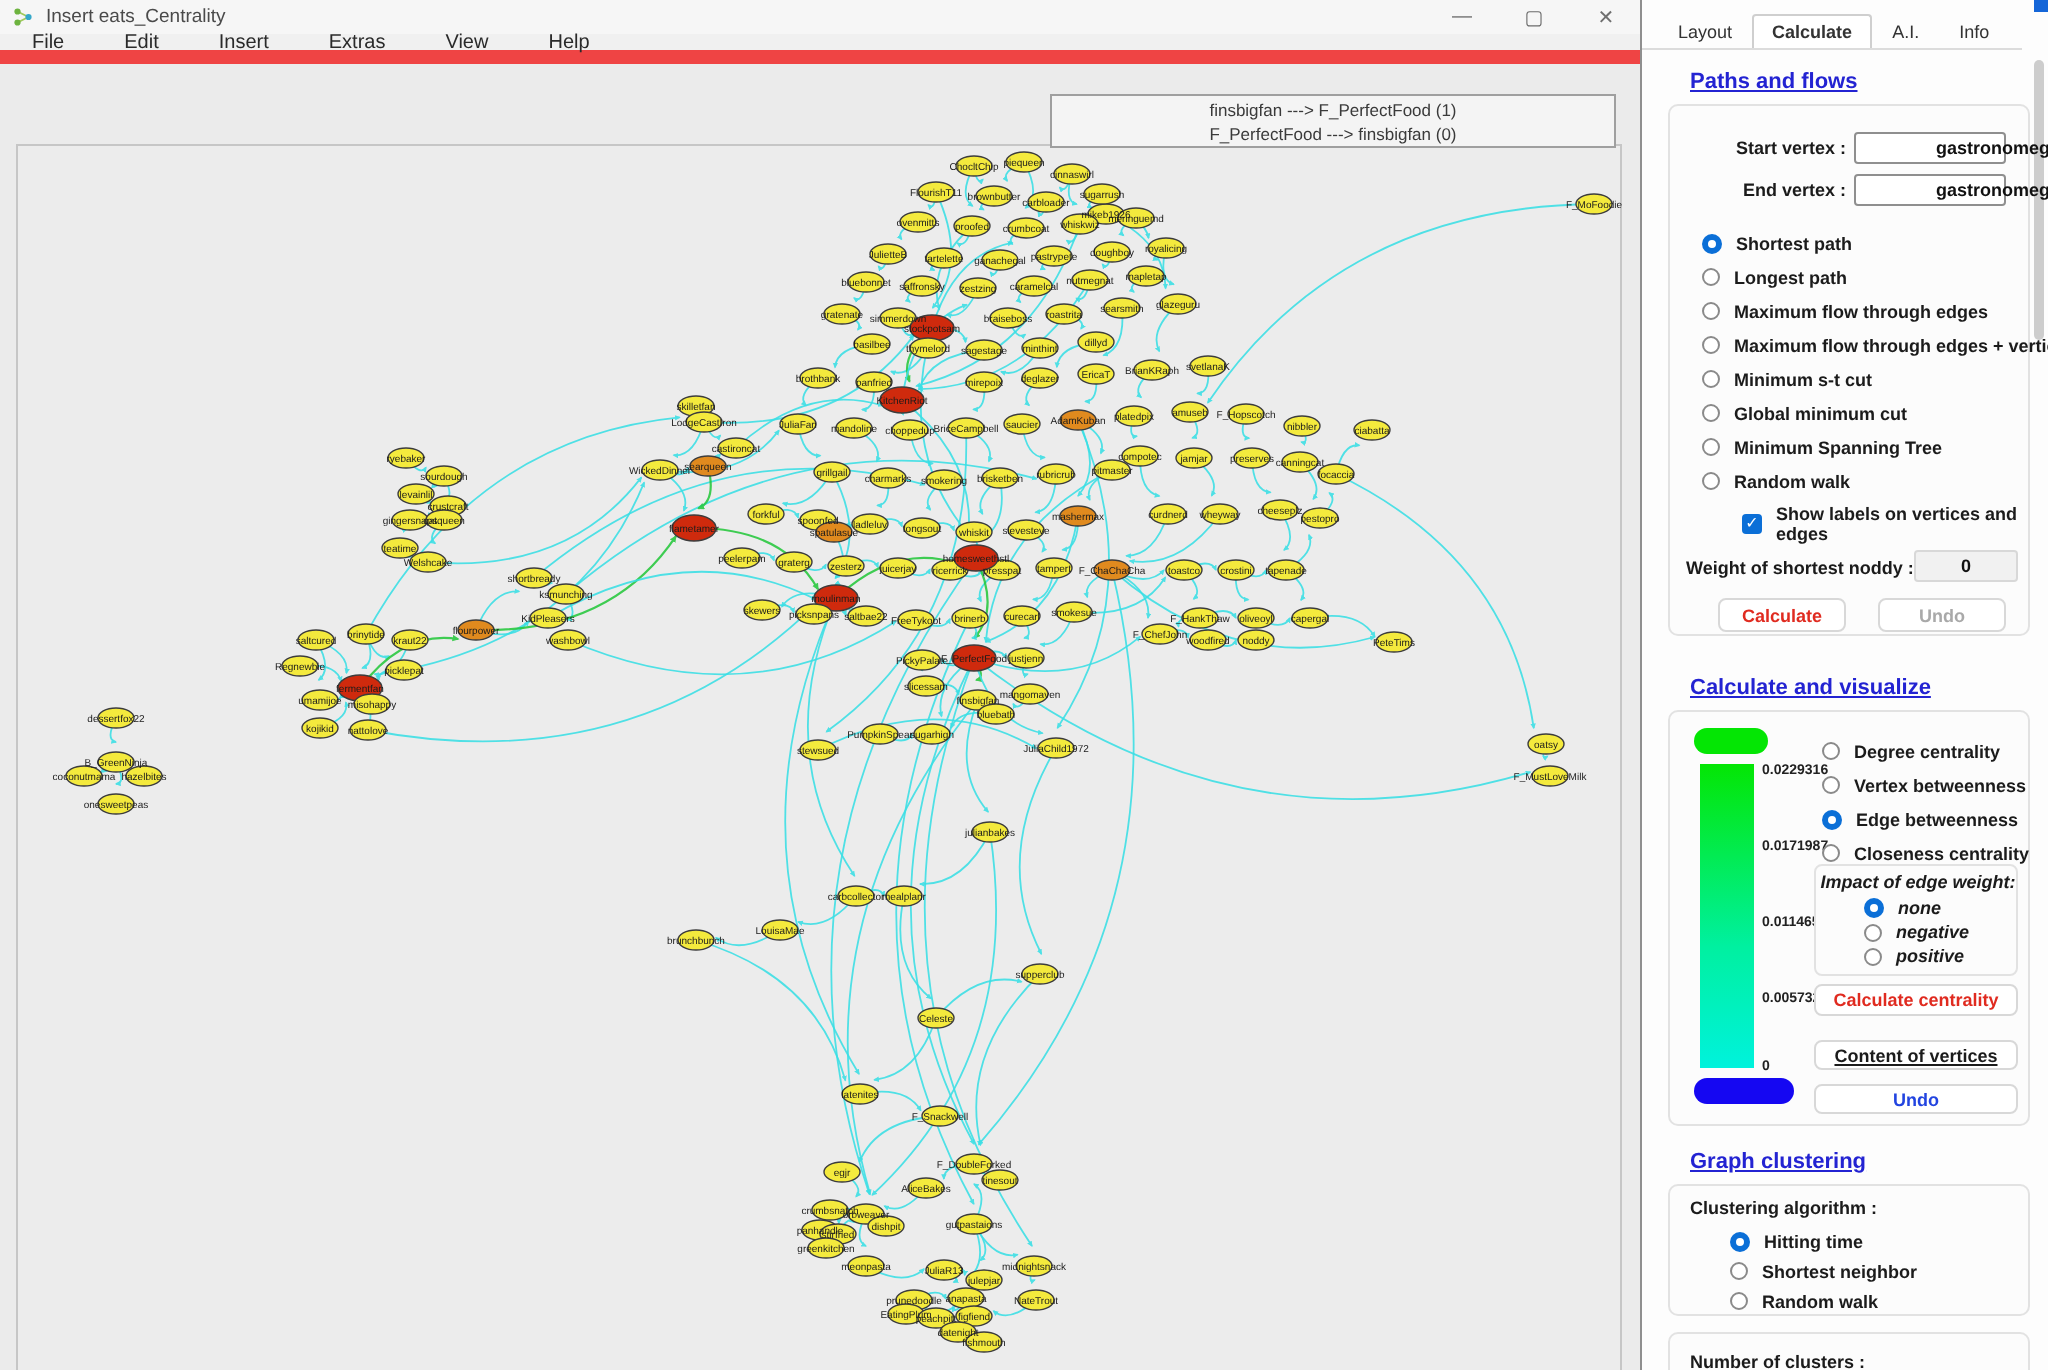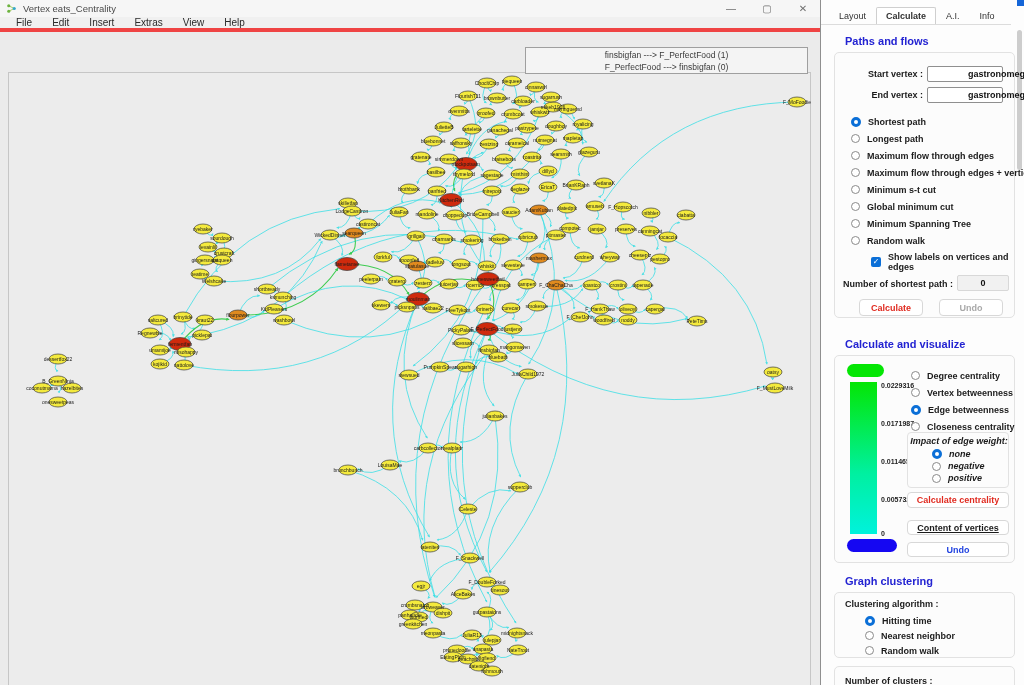--- a/index.html
+++ b/index.html
@@ -8,21 +8,21 @@
 
   
   #app-window { position:absolute; left:0; top:0; width:820px; height:685px; background:#ebebeb; }
   #title-bar { position:absolute; left:0; top:0; width:820px; height:17px; background:#f6f6f6;
                display:flex; align-items:center; padding-left:6px; }
   #app-icon { width:11px; height:11px; margin-right:6px; }
   #window-title { font-size:9.5px; color:#4a4a4a; }
   #window-controls { position:absolute; right:6px; top:0; height:17px; display:flex; align-items:center; gap:22px; padding-right:4px; }
   .win-btn { font-size:10px; color:#6f6f6f; width:14px; text-align:center; cursor:default; }
   #menu-bar { position:absolute; left:0; top:17px; width:820px; height:15px; background:#f0f0f0;
-              display:flex; align-items:center; padding-left:8px; gap:4px; border-bottom:4px solid #ef4444; }
+              display:flex; align-items:center; padding-left:8px; gap:14px; border-bottom:7px solid #ef4444; }
   .menu-item { font-size:10px; color:#2a2a2a; padding:1px 8px; }
 
   
   #canvas-area { position:absolute; left:0; top:32px; width:820px; height:653px; background:#ebebeb;margin-top:17px; }
   #canvas-frame { position:absolute; left:8px; top:23px; width:803px; height:630px;
                   border:1px solid #c6c6c6; background:#ececec; }
   #info-box { position:absolute; left:525px; top:-2px; width:283px; height:27px; background:#f4f4f4;
               border:1px solid #9f9f9f; text-align:center; padding-top:1px; z-index:5; }
   .info-line { font-size:8.5px; color:#3a3a3a; line-height:12px; }
   #graph-svg { position:absolute; left:8px; top:23px; width:803px; height:630px; }
@@ -32,21 +32,21 @@
   #side-panel { position:absolute; left:820px; top:0; width:204px; height:685px; background:#fdfdfd;
                 border-left:1px solid #8f8f8f; }
   #panel-corner { position:absolute; right:0; top:0; width:7px; height:6px; background:#1566d8; }
   #tab-bar { position:absolute; left:8px; top:7px; height:17px; display:flex; align-items:flex-end; }
   .tab { font-size:9px; color:#333; padding:3px 9px 3px 9px; border:1px solid transparent; border-bottom:none; }
   .tab.active { font-weight:bold; background:#fff; border-color:#cfcfcf; border-radius:2px 2px 0 0; }
   #tab-underline { position:absolute; left:0; top:24px; width:190px; height:1px; background:#dcdcdc; }
   #panel-scrollbar { position:absolute; right:2px; top:28px; width:5px; height:650px; }
   #panel-scroll-thumb { position:absolute; left:0; top:2px; width:5px; height:140px; background:#cdcdcd; border-radius:3px; }
 
-  .section-heading { position:absolute; left:24px; font-size:11px; font-weight:bold; color:#2323d2; }
+  .section-heading { position:absolute; left:24px; font-size:11px; font-weight:bold; color:#2323d2;text-decoration:underline; }
   .group-box { position:absolute; left:13px; width:181px; border:1px solid #e2e2e2; border-radius:5px; background:#fcfcfc; }
 
   .lbl { font-size:9px; font-weight:bold; color:#1b1b1b; }
   .select { position:absolute; height:16px; background:#fff; border:1px solid #8f8f8f; border-radius:2px;
             display:flex; align-items:center; justify-content:space-between; padding:0 4px; }
   .select .sel-val { font-size:9px; font-weight:bold; color:#111;margin-left:36px; }
   .select .chev { font-size:7px; color:#555; }
 
   .radio-row { display:flex; align-items:center; gap:7px; }
   .radio-dot { width:9px; height:9px; border-radius:50%; border:1px solid #8a8a8a; background:#fff; flex:0 0 auto; }
@@ -77,21 +77,21 @@
 
 <div id="app-window">
   <div id="title-bar">
     <svg id="app-icon" viewBox="0 0 12 12">
       <line x1="3" y1="3" x2="9" y2="6" stroke="#9fc95c" stroke-width="1"></line>
       <line x1="3" y1="9" x2="9" y2="6" stroke="#9fc95c" stroke-width="1"></line>
       <circle cx="3" cy="3" r="1.7" fill="#6db33f"></circle>
       <circle cx="3" cy="9" r="1.7" fill="#6db33f"></circle>
       <circle cx="9" cy="6" r="1.7" fill="#35a8c9"></circle>
     </svg>
-    <span id="window-title">Vertex eats_Centrality</span>
+    <span id="window-title">Insert eats_Centrality</span>
     <div id="window-controls">
       <span class="win-btn">—</span>
       <span class="win-btn">▢</span>
       <span class="win-btn">✕</span>
     </div>
   </div>
   <div id="menu-bar">
       <span class="menu-item">File</span>
       <span class="menu-item">Edit</span>
       <span class="menu-item">Insert</span>
@@ -812,21 +812,21 @@
           <span class="radio-dot"></span>
           <span class="radio-label">Random walk</span>
         </div>
       </div>
 
     <div style="position:absolute; left:36px; top:199px; display:flex; align-items:center; gap:7px">
       <span class="checkbox">✓</span>
       <span class="lbl">Show labels on vertices and edges</span>
     </div>
 
-    <span class="lbl" style="position:absolute; left:8px; top:226px">Number of shortest path :</span>
+    <span class="lbl" style="position:absolute; left:8px; top:226px">Weight of shortest noddy :</span>
     <div style="position:absolute; left:122px; top:222px; width:52px; height:16px; background:#f1f1f1; border:1px solid #d8d8d8; border-radius:2px; display:flex; align-items:center; justify-content:center; font-size:9px; font-weight:bold; color:#111">0</div>
 
     <div class="btn btn-red" style="left:24px; top:246px; width:64px; height:17px">Calculate</div>
     <div class="btn btn-gray" style="left:104px; top:246px; width:64px; height:17px">Undo</div>
   </div>
 
   <div class="section-heading" style="top:338px">Calculate and visualize</div>
 
   <div class="group-box" style="top:355px; height:208px">
     <div id="grad-pill-top" style="background: rgb(4, 230, 4);"></div>
@@ -886,21 +886,21 @@
 
   <div class="group-box" style="top:592px; height:66px">
     <span class="lbl" style="position:absolute; left:10px; top:6px">Clustering algorithm :</span>
     <div id="cluster-options" style="position:absolute; left:30px; top:20px">
         <div class="radio-row sel" style="height: 15px;">
           <span class="radio-dot"></span>
           <span class="radio-label">Hitting time</span>
         </div>
         <div class="radio-row" style="height: 15px;">
           <span class="radio-dot"></span>
-          <span class="radio-label">Nearest neighbor</span>
+          <span class="radio-label">Shortest neighbor</span>
         </div>
         <div class="radio-row" style="height: 15px;">
           <span class="radio-dot"></span>
           <span class="radio-label">Random walk</span>
         </div>
       </div>
   </div>
 
   <div class="group-box" style="top:666px; height:30px">
     <span class="lbl" style="position:absolute; left:10px; top:9px">Number of clusters :</span>

